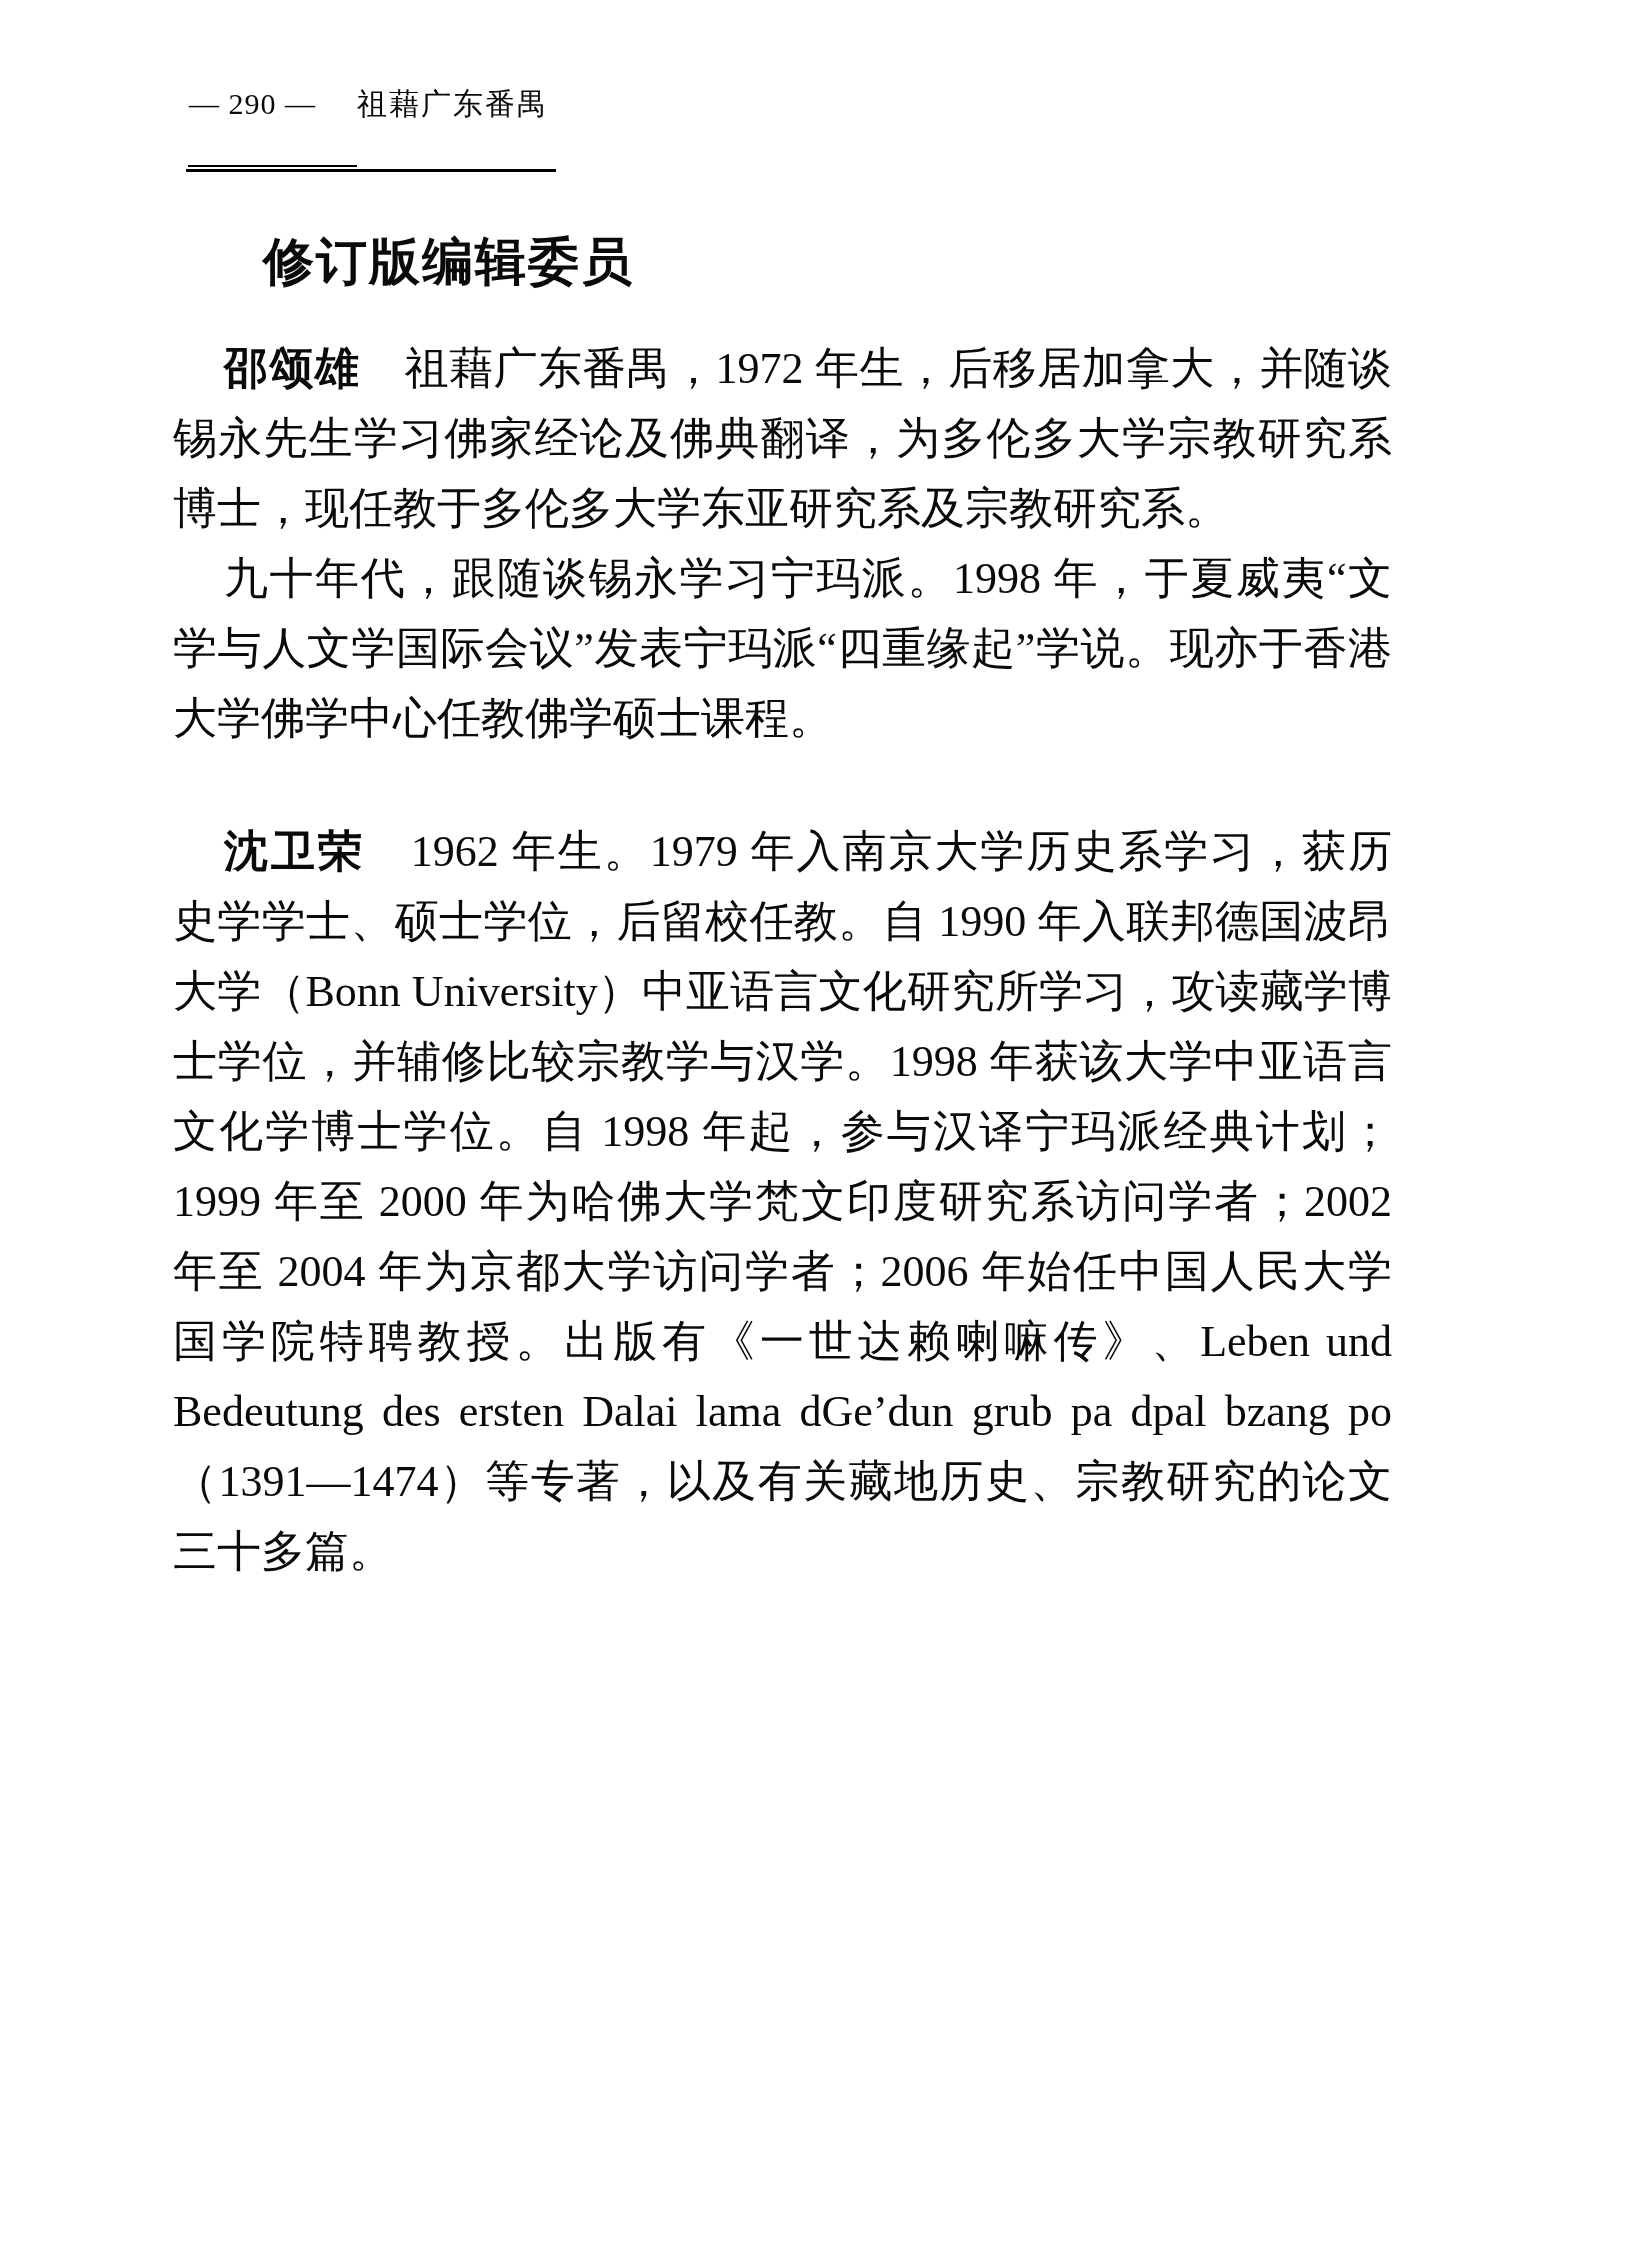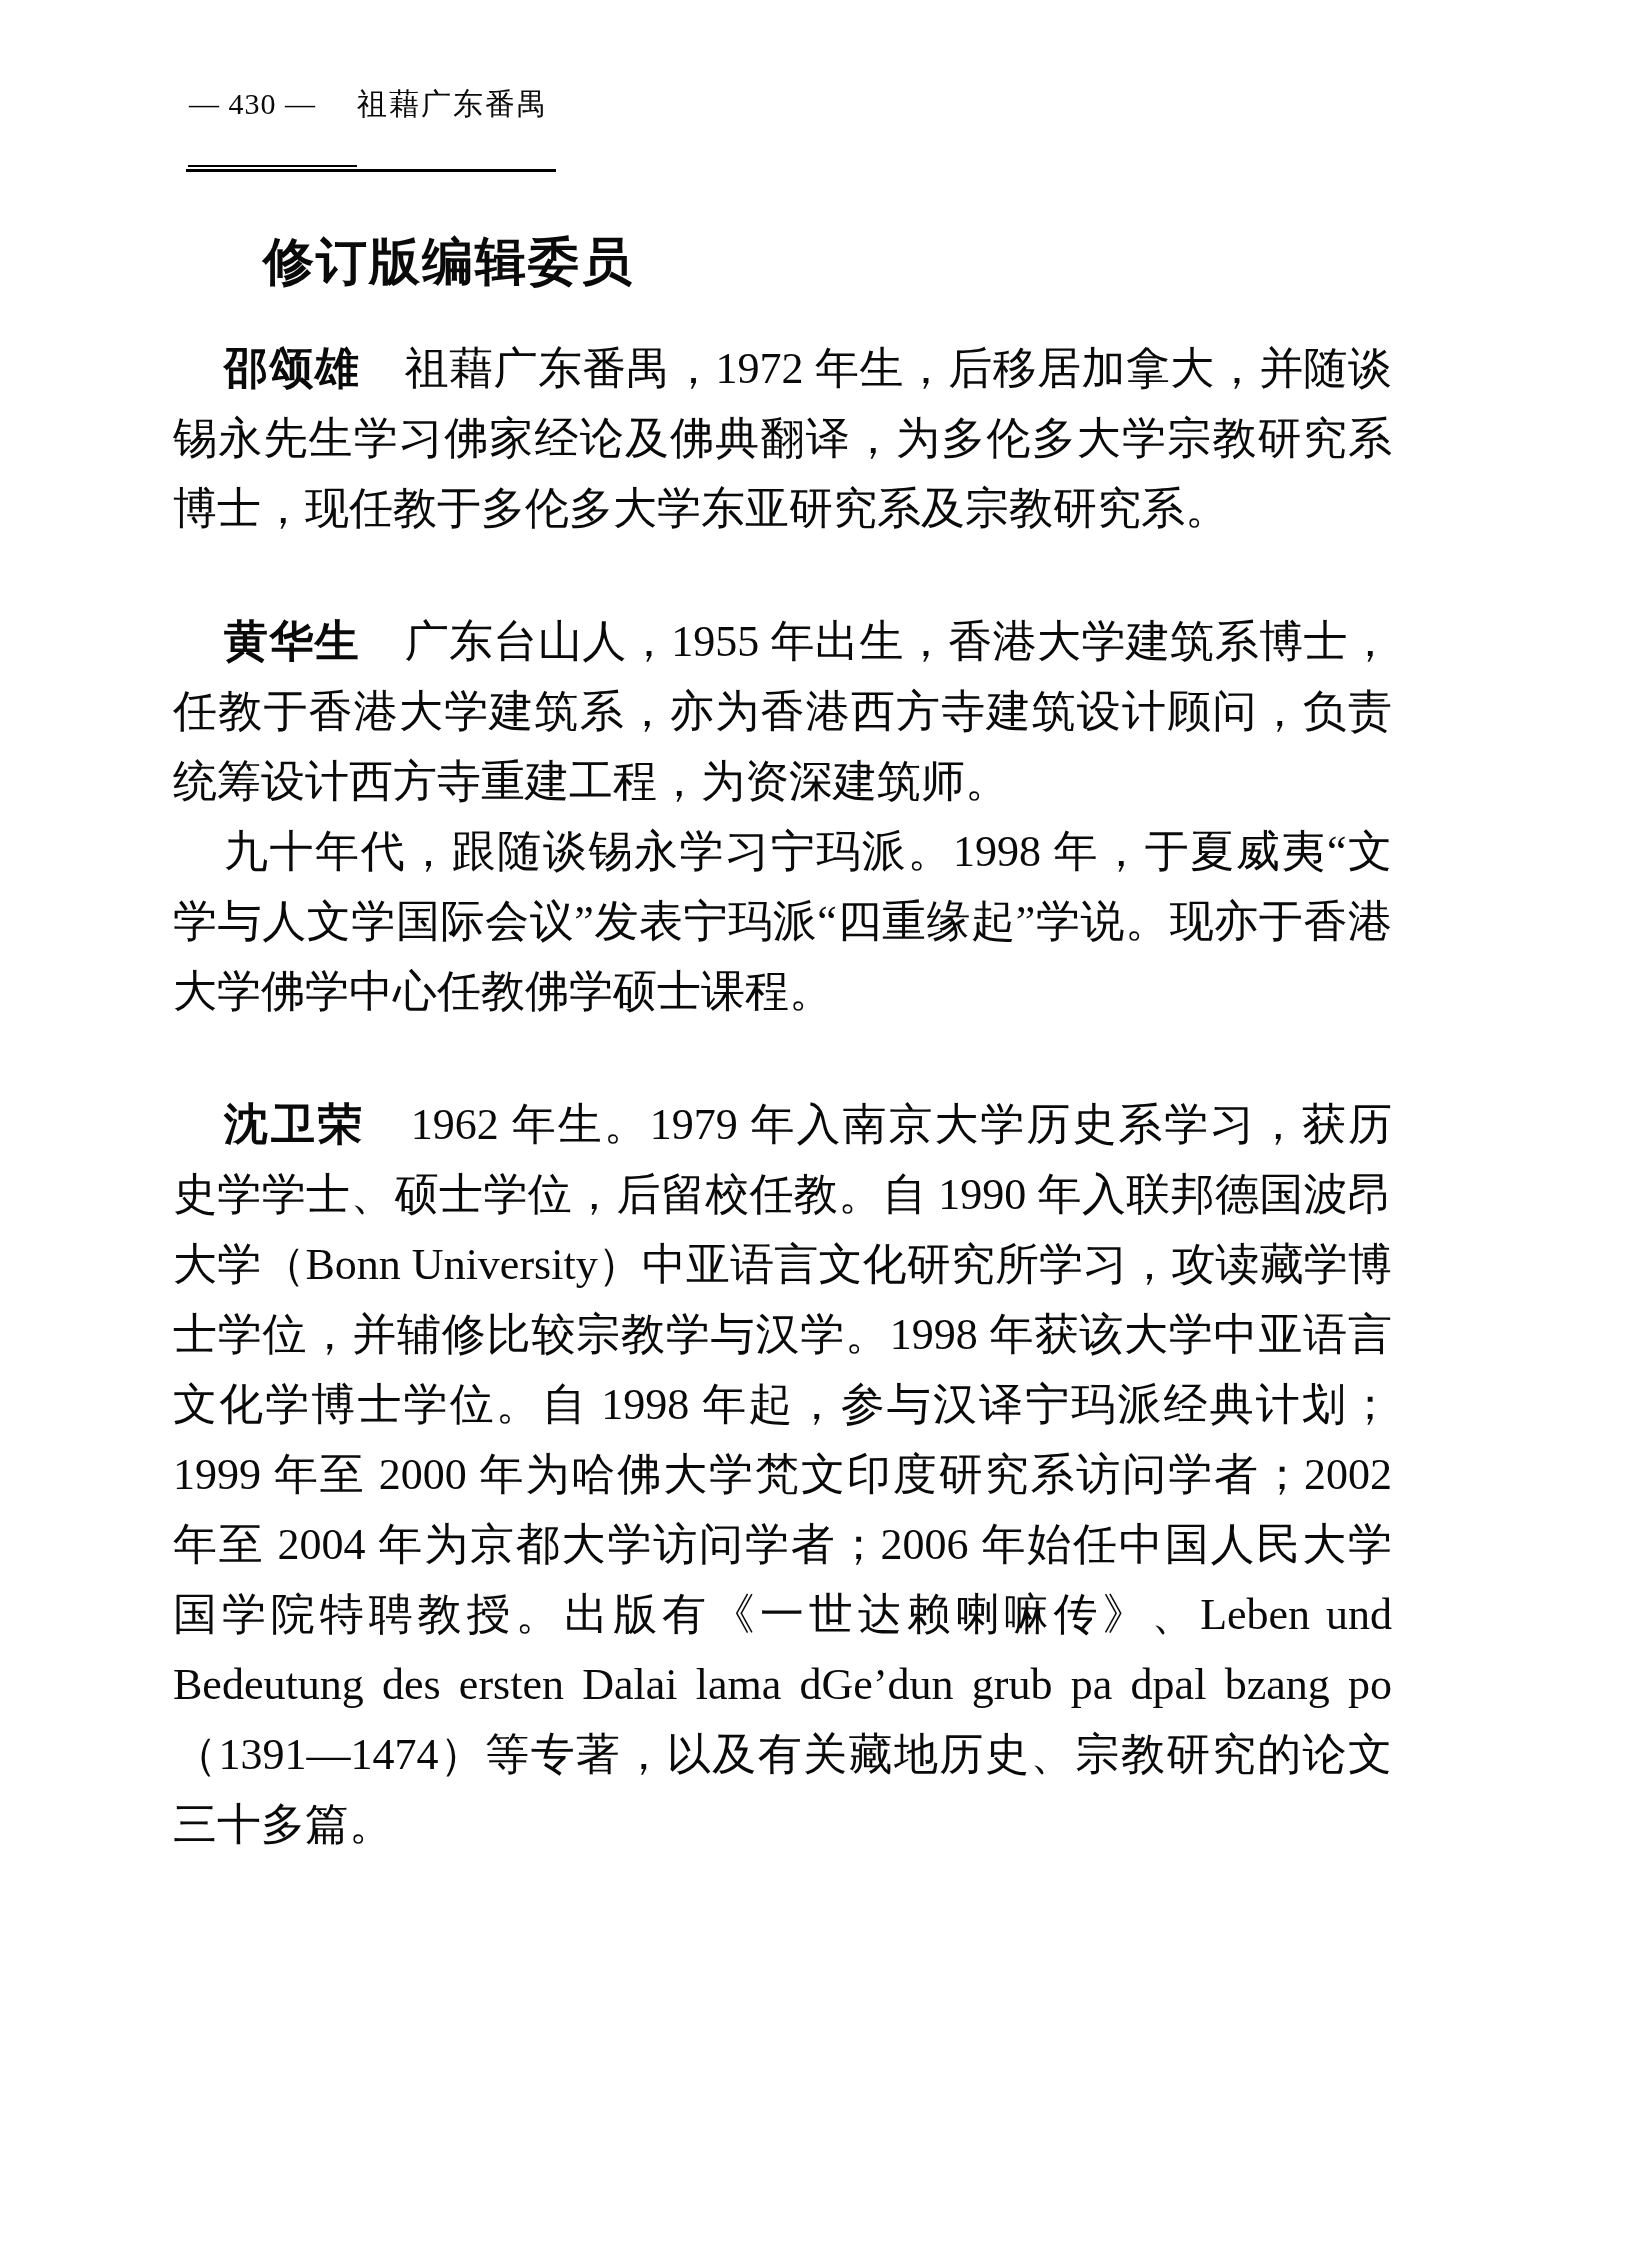--- a/index.html
+++ b/index.html
@@ -83,31 +83,30 @@
     font-weight: bold;
     letter-spacing: 1px;
   }
 </style>
 </head>
 <body>
 
 <div class="page">
 
   <div class="running-header">
-    <span class="pagenum">— 430 —</span><span class="booktitle">祖藉广东番禺</span>
+    <span class="pagenum">— 290 —</span><span class="booktitle">祖藉广东番禺</span>
   </div>
 
   <div class="header-rule">
     <div class="rule-double"></div>
   </div>
 
   <div class="content">
     <h1 class="section-title">修订版编辑委员</h1>
     <div class="paras" id="paras">
         <p class="para"><b class="pname">邵颂雄</b>　祖藉广东番禺，1972 年生，后移居加拿大，并随谈锡永先生学习佛家经论及佛典翻译，为多伦多大学宗教研究系博士，现任教于多伦多大学东亚研究系及宗教研究系。</p>
-        <p class="para"><b class="pname">黄华生</b>　广东台山人，1955 年出生，香港大学建筑系博士，任教于香港大学建筑系，亦为香港西方寺建筑设计顾问，负责统筹设计西方寺重建工程，为资深建筑师。</p>
         <p class="para cont">九十年代，跟随谈锡永学习宁玛派。1998 年，于夏威夷“文学与人文学国际会议”发表宁玛派“四重缘起”学说。现亦于香港大学佛学中心任教佛学硕士课程。</p>
         <p class="para"><b class="pname">沈卫荣</b>　1962 年生。1979 年入南京大学历史系学习，获历史学学士、硕士学位，后留校任教。自 1990 年入联邦德国波昂大学（Bonn University）中亚语言文化研究所学习，攻读藏学博士学位，并辅修比较宗教学与汉学。1998 年获该大学中亚语言文化学博士学位。自 1998 年起，参与汉译宁玛派经典计划；1999 年至 2000 年为哈佛大学梵文印度研究系访问学者；2002 年至 2004 年为京都大学访问学者；2006 年始任中国人民大学国学院特聘教授。出版有《一世达赖喇嘛传》、Leben und Bedeutung des ersten Dalai lama dGe’dun grub pa dpal bzang po（1391—1474）等专著，以及有关藏地历史、宗教研究的论文三十多篇。</p>
       </div>
   </div>
 
 </div>
 
 
 </body></html>

